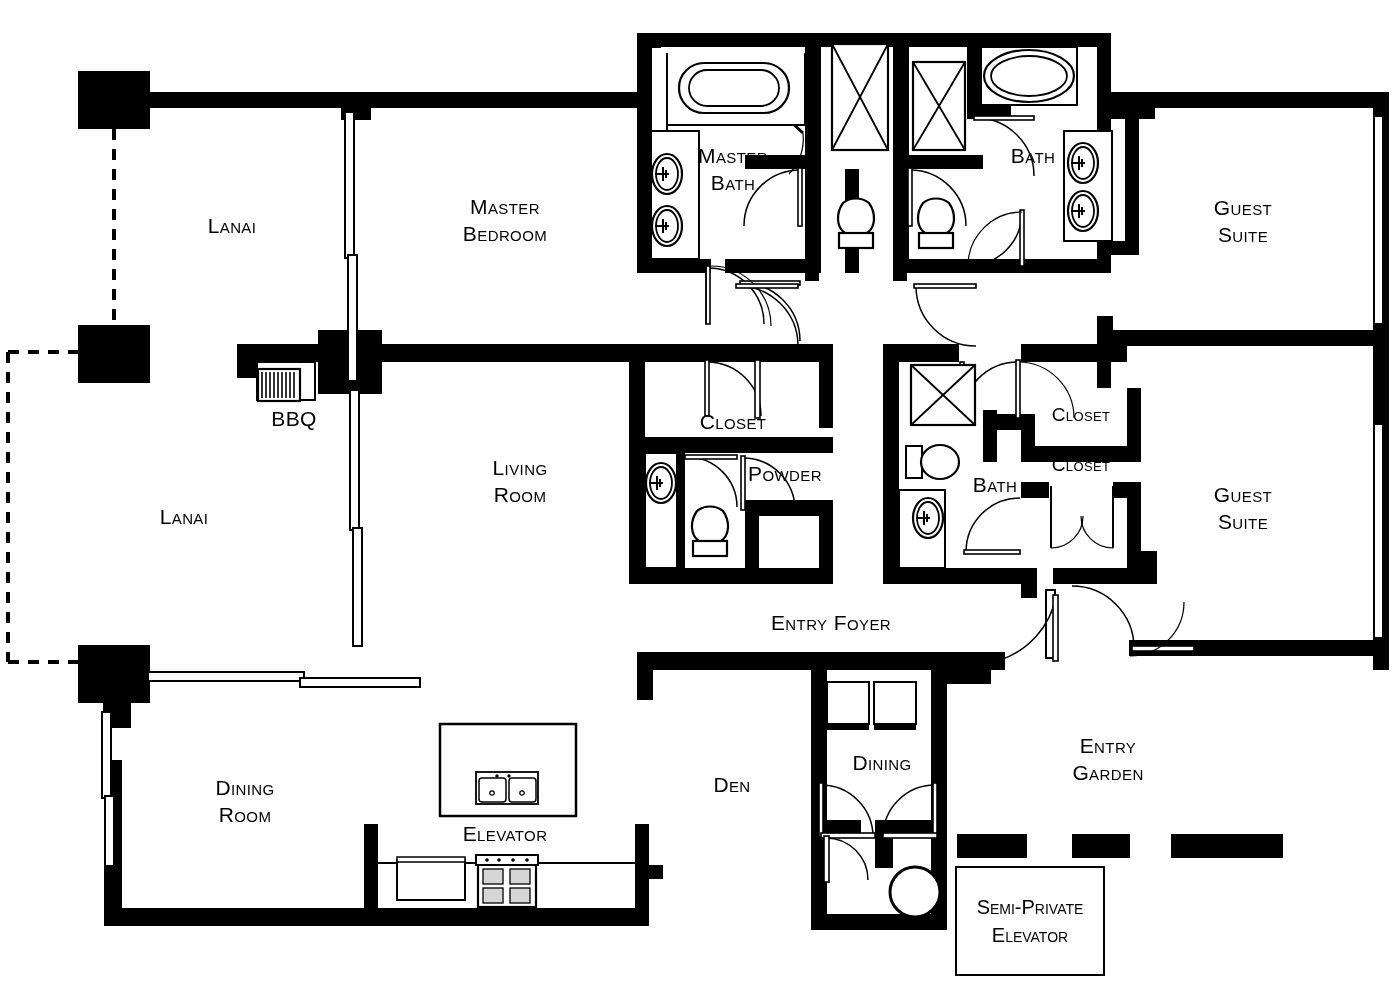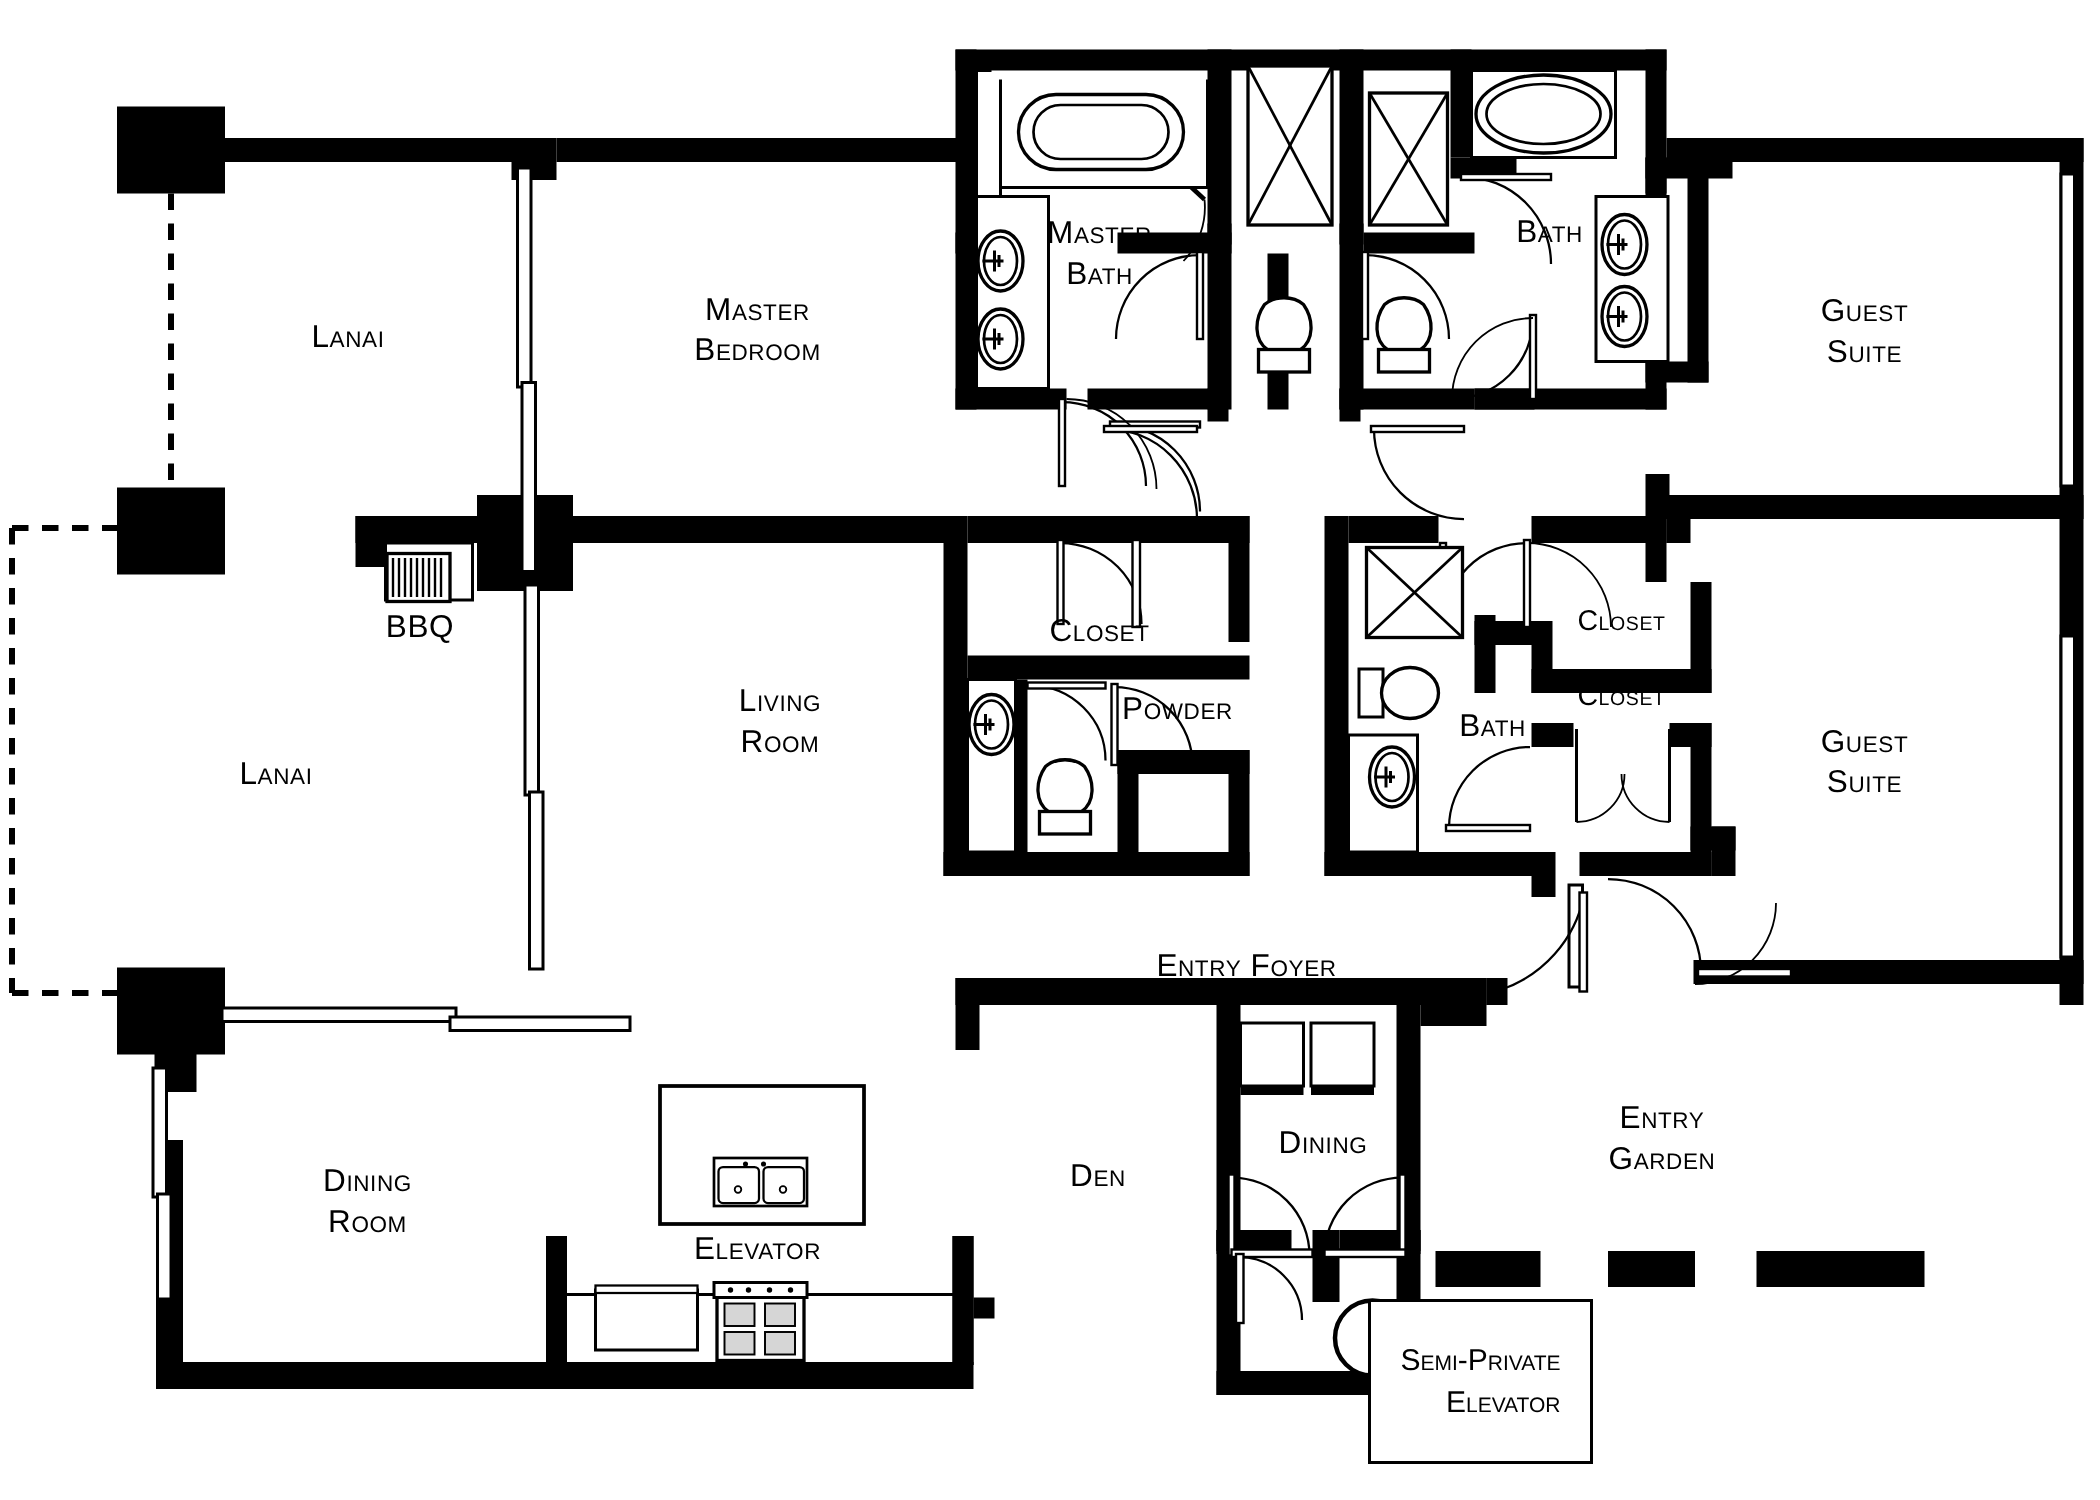--- a/index.html
+++ b/index.html
@@ -412,42 +412,42 @@
     </g>
 
     <g>
       <circle cx="915" cy="892" r="25" fill="#fff" stroke="#000" stroke-width="3"></circle>
     </g>
 
   </svg>
 
   <div class="room-label" style="left:232px;top:226px;">Lanai</div>
   <div class="room-label" style="left:184px;top:517px;">Lanai</div>
-  <div class="room-label" style="left:280px;top:419px;">BBQ</div>
+  <div class="room-label" style="left:294px;top:419px;">BBQ</div>
   <div class="room-label" style="left:505px;top:221px;">Master
 Bedroom</div>
   <div class="room-label" style="left:733px;top:170px;">Master
 Bath</div>
   <div class="room-label" style="left:1033px;top:156px;">Bath</div>
   <div class="room-label" style="left:1243px;top:222px;">Guest
 Suite</div>
   <div class="room-label" style="left:489px;top:482px;margin-left:31px;">Living
 Room</div>
   <div class="room-label" style="left:733px;top:422px;">Closet</div>
   <div class="room-label" style="left:785px;top:474px;">Powder</div>
   <div class="room-label" style="left:995px;top:485px;">Bath</div>
   <div class="room-label small" style="left:1081px;top:415px;">Closet</div>
   <div class="room-label small" style="left:1081px;top:465px;">Closet</div>
   <div class="room-label" style="left:1243px;top:509px;">Guest
 Suite</div>
-  <div class="room-label" style="left:831px;top:645px;">Entry Foyer</div>
+  <div class="room-label" style="left:831px;top:623px;">Entry Foyer</div>
   <div class="room-label" style="left:245px;top:802px;text-align:center;">Dining
 Room</div>
   <div class="room-label" style="left:505px;top:834px;">Elevator</div>
   <div class="room-label" style="left:732px;top:785px;">Den</div>
   <div class="room-label" style="left:882px;top:763px;">Dining</div>
   <div class="room-label" style="left:1108px;top:760px;">Entry
 Garden</div>
 
-  <div class="elev-box" style="left:912px;top:866px;width:146px;height:106px;text-align:right;">Semi-Private
+  <div class="elev-box" style="left:955px;top:866px;width:146px;height:106px;">Semi-Private
 Elevator</div>
 
 </div>
 
 </body></html>

